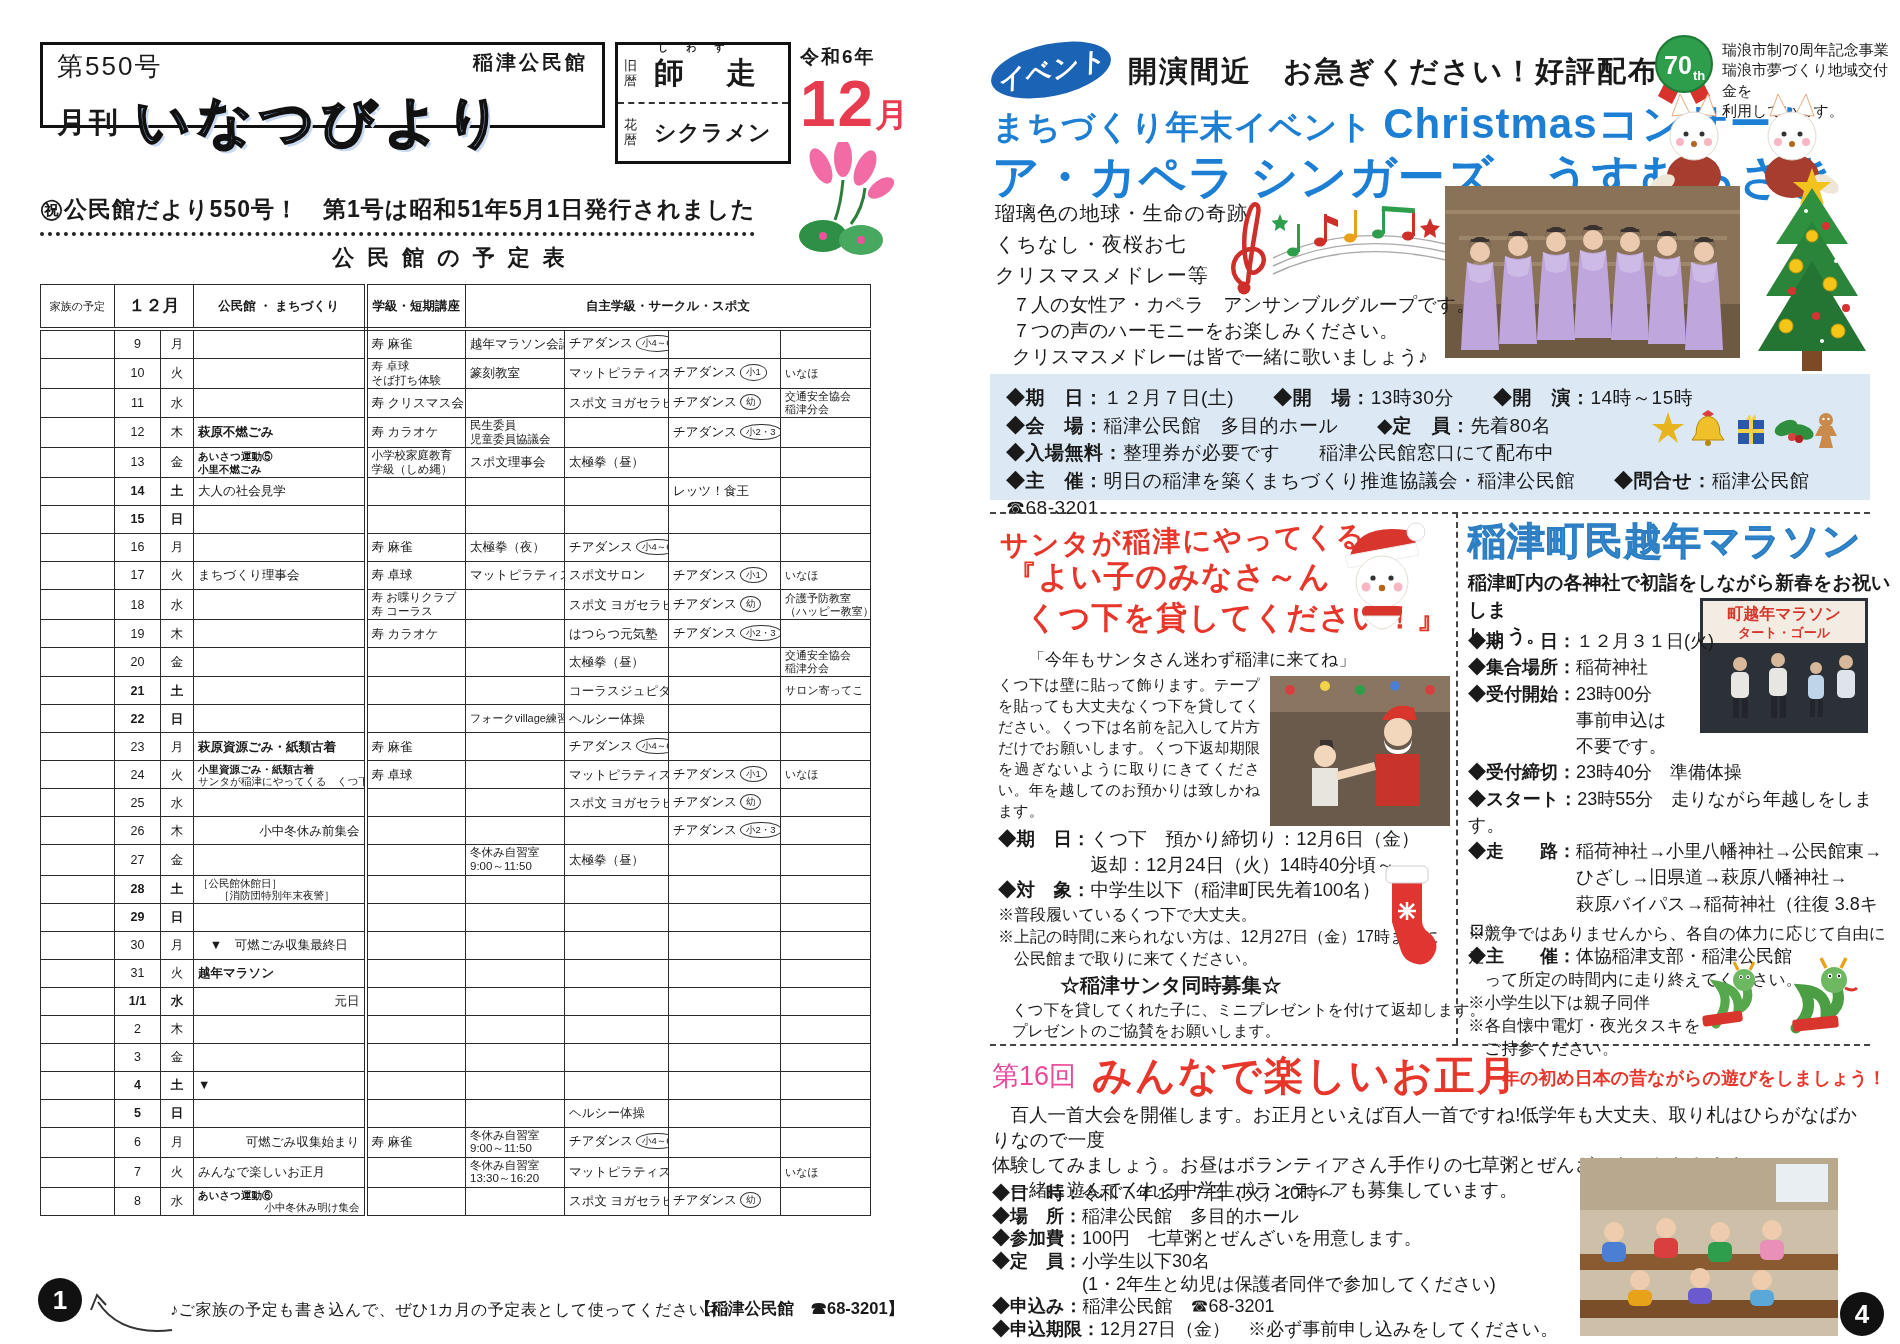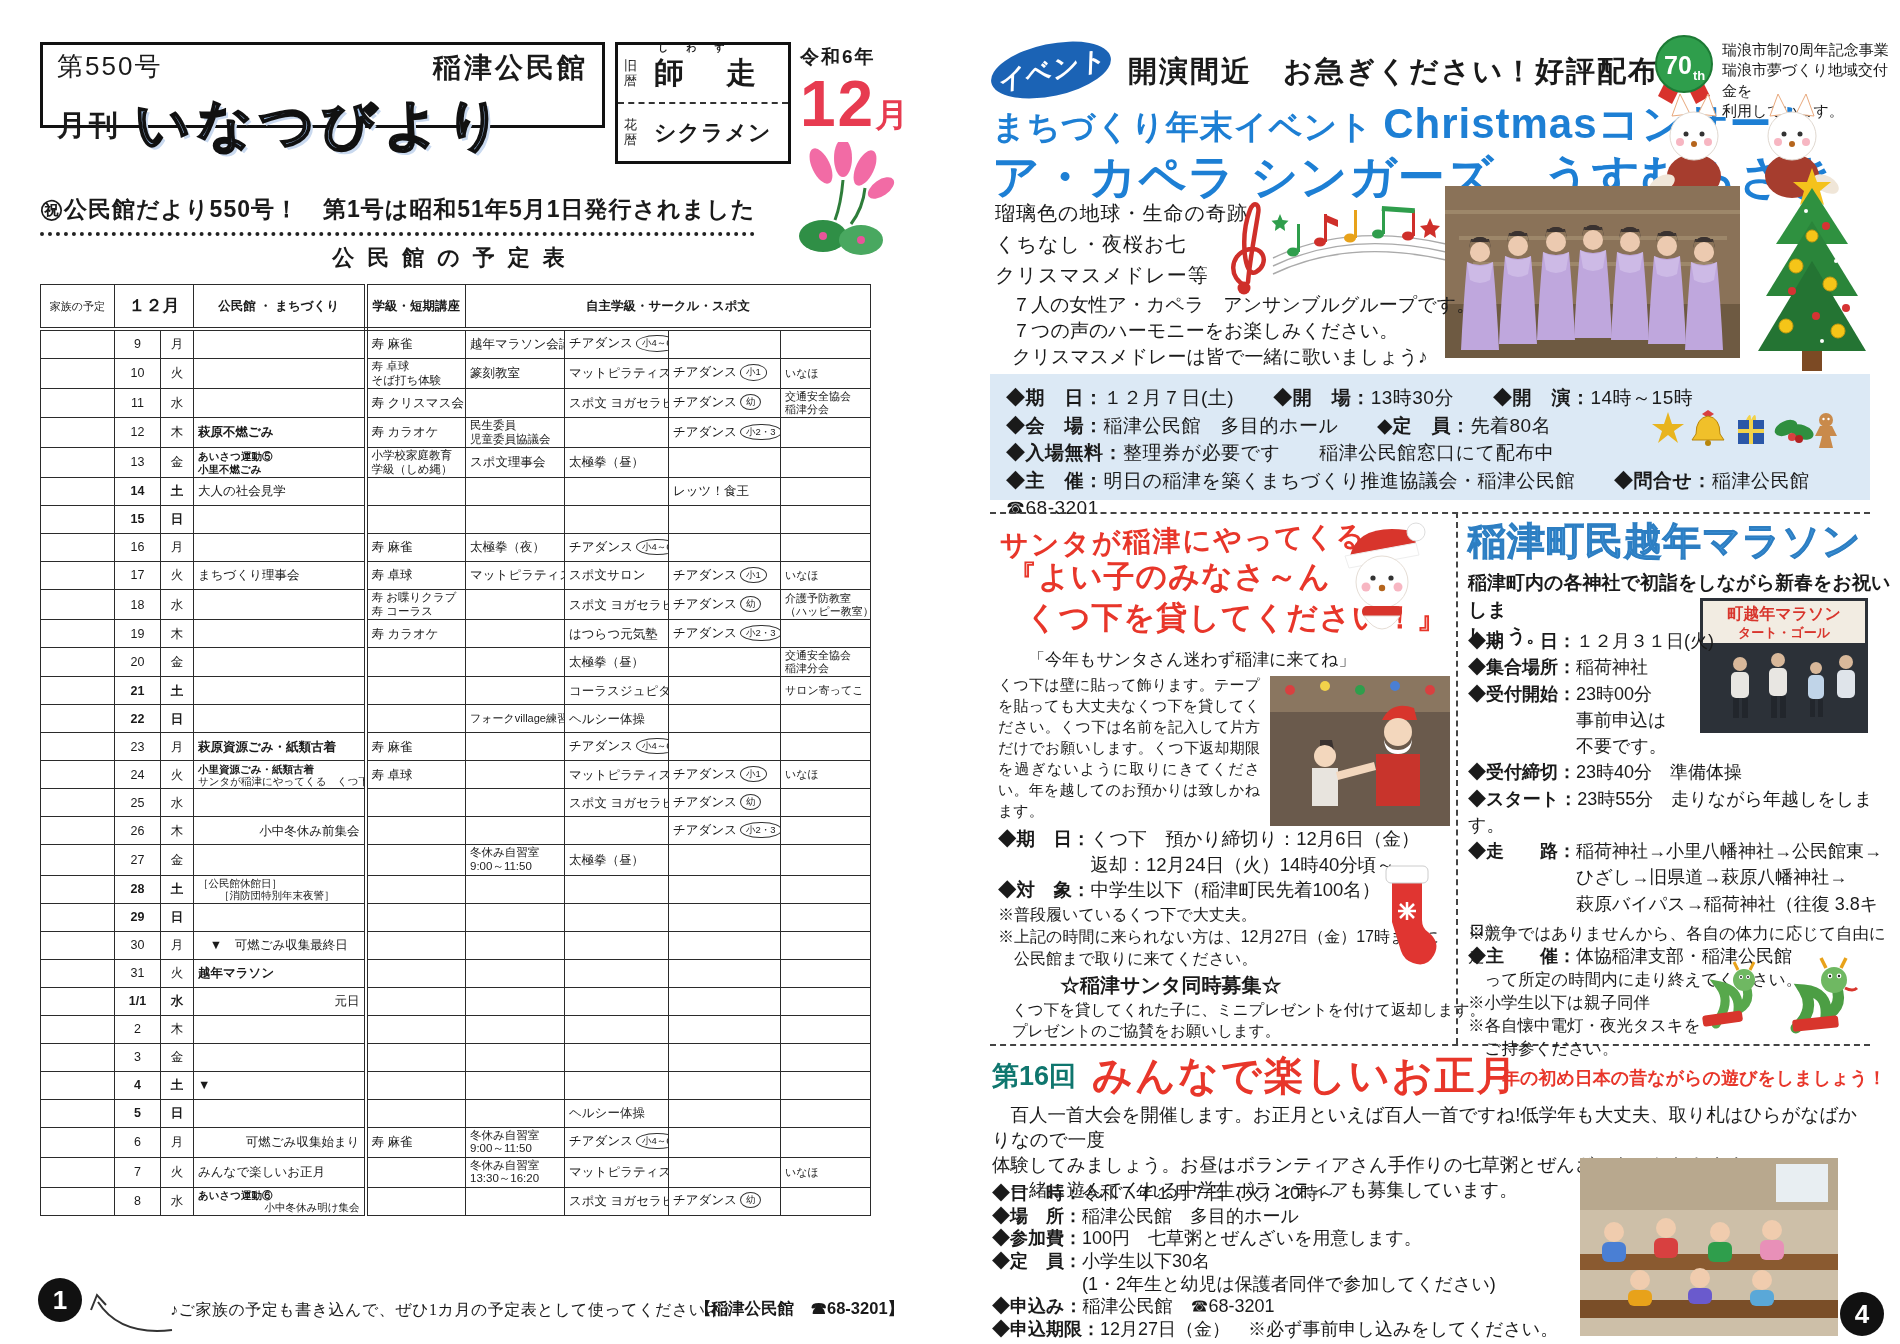--- a/index.html
+++ b/index.html
@@ -3,21 +3,21 @@
 <meta charset="utf-8">
 <style>
   html,body{margin:0;padding:0;}
   body{width:1900px;height:1344px;position:relative;background:#fff;overflow:hidden;
        font-family:"Liberation Sans",sans-serif;color:#1a1a1a;}
   .abs{position:absolute;}
   
   .mastbox{left:40px;top:42px;width:565px;height:86px;border:3px solid #111;box-sizing:border-box;padding:4px 14px;}
   .mastrow1{display:flex;justify-content:space-between;align-items:flex-start;}
   .issue{font-size:26px;letter-spacing:2px;}
-  .orgname{font-size:28px;font-weight:bold;letter-spacing:3px;}
+  .orgname{font-size:20px;font-weight:bold;letter-spacing:3px;}
   .mastrow2{display:flex;align-items:center;margin-top:2px;}
   .monthly{font-size:29px;font-weight:bold;margin-right:14px;letter-spacing:3px;}
   .magtitle{font-size:54px;font-weight:bold;color:#9fc0ea;letter-spacing:7px;
             -webkit-text-stroke:2px #111;text-shadow:3px 3px 0 #c9d9ef;}
   .koyomibox{left:615px;top:42px;width:176px;height:122px;border:3px solid #111;box-sizing:border-box;display:flex;flex-direction:column;}
   .koyorow{flex:1;display:flex;align-items:center;padding:2px 6px;}
   .koyorow+.koyorow{border-top:2px dashed #333;}
   .koyolabel{width:22px;font-size:13px;line-height:1.1;margin-right:8px;}
   .koyoval{position:relative;font-weight:bold;}
   .furigana{position:absolute;top:-12px;left:4px;font-size:10px;letter-spacing:4px;white-space:nowrap;}
@@ -87,21 +87,21 @@
   .srectitle{left:1060px;top:972px;font-size:20px;font-weight:bold;}
   .srec{left:1012px;top:1000px;font-size:15.5px;line-height:1.35;}
   
   .maratitle{left:1468px;top:516px;font-size:38px;font-weight:bold;color:#3f97dc;letter-spacing:1px;
              -webkit-text-stroke:1px #2d7ec2;}
   .maraintro{left:1468px;top:570px;font-size:19px;line-height:1.4;font-weight:bold;}
   .maraitems{left:1468px;top:628px;font-size:18px;line-height:1.46;white-space:pre-wrap;}
   .maranotes{left:1468px;top:922px;font-size:16.5px;line-height:1.4;white-space:pre-wrap;}
   .diamond-line b{font-weight:bold;}
   
-  .nyround{left:992px;top:1058px;font-size:27px;font-weight:bold;color:#0f766e;}
+  .nyround{left:992px;top:1058px;font-size:27px;font-weight:normal;color:#ec4899;}
   .nytitle{left:1092px;top:1048px;font-size:40px;font-weight:bold;color:#e8362a;letter-spacing:2px;}
   .nysub{left:1502px;top:1066px;font-size:18px;font-weight:bold;color:#e8362a;}
   .nybody{left:992px;top:1102px;width:878px;font-size:18.5px;line-height:1.36;}
   .nyitems{left:992px;top:1182px;width:570px;font-size:18px;line-height:1.26;white-space:pre-wrap;}
   svg{display:block;}
 </style>
 </head>
 <body>
 
 <div class="abs mastbox">

